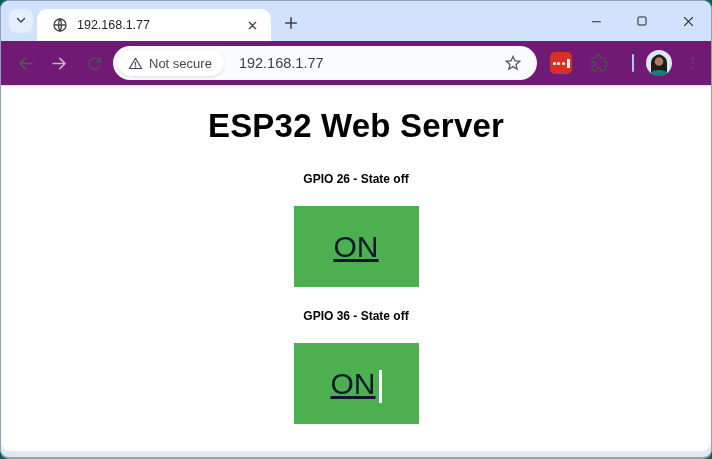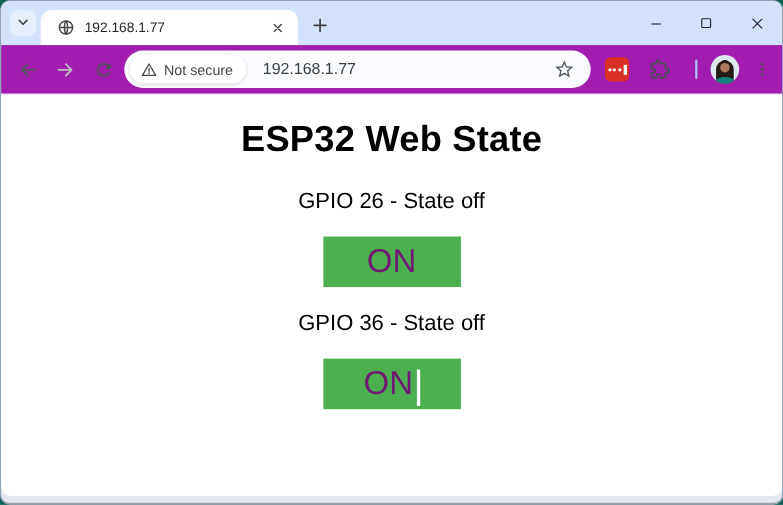--- a/index.html
+++ b/index.html
@@ -112,27 +112,27 @@
   .toolbar-bottom-line { height:1px; background:#d8dbe0; flex:0 0 auto; }
   
   .content {
     flex:1; background:#ffffff; border-radius:0 0 9px 9px;
     margin-bottom:6px; text-align:center; overflow:hidden;
   }
   .page-title {
     margin-top:21px; font-size:33px; font-weight:bold; color:#000000;
     letter-spacing:0.2px;
   }
-  .gpio-label { font-size:20px; color:#000000; }
+  .gpio-label { font-size:12px; color:#000000;font-weight:bold; }
   .label-1 { margin-top:27px; }
   .label-2 { margin-top:22px; }
   .on-button {
-    margin-top:20px; width:125px; height:46px; border:none;
-    color:#701a75; font-size:30px; font-family:"Liberation Sans", sans-serif;
-    cursor:pointer; display:inline-flex; align-items:center; justify-content:center;
+    margin-top:20px; width:125px; height:81px; border:none;
+    color:#0f172a; font-size:30px; font-family:"Liberation Sans", sans-serif;
+    cursor:pointer; display:inline-flex; align-items:center; justify-content:center;text-decoration:underline;
   }
   .text-caret {
     display:inline-block; width:3px; height:33px; background:#ffffff;
     margin-left:3px; transform:translateY(3px);
   }
 </style>
 </head>
 <body style="background: rgb(14, 97, 87);">
 
 <div class="window">
@@ -191,21 +191,21 @@
       <button class="win-btn">
         <span style="display:flex;">
           <svg width="13" height="13" viewBox="0 0 24 24" fill="none" stroke="#1f2023" stroke-width="1.9" stroke-linecap="round">
               <path d="M4.5 4.5l15 15M19.5 4.5l-15 15"></path>
             </svg>
         </span>
       </button>
     </div>
   </div>
 
-  <div class="toolbar" style="background: #a21caf;">
+  <div class="toolbar" style="background: #701a75;">
 
     <button class="nav-btn btn-back">
       <span style="display:flex;">
         <svg width="19" height="19" viewBox="0 0 24 24" fill="none" stroke="#55585c" stroke-width="2.1" stroke-linecap="round" stroke-linejoin="round">
             <path d="M20 12H5M11.5 5.5L5 12l6.5 6.5"></path>
           </svg>
       </span>
     </button>
     <button class="nav-btn btn-forward">
       <span style="display:flex;">
@@ -288,21 +288,21 @@
             <circle cx="12" cy="12" r="1.9"></circle>
             <circle cx="12" cy="19" r="1.9"></circle>
           </svg>
       </span>
     </button>
   </div>
 
   <div class="toolbar-bottom-line"></div>
 
   <div class="content">
-    <h1 class="page-title">ESP32 Web State</h1>
+    <h1 class="page-title">ESP32 Web Server</h1>
 
     <p class="gpio-label label-1">GPIO 26 - State off</p>
     <div>
       <button class="on-button" style="background: rgb(76, 175, 80);">
         <span>ON</span>
       </button>
     </div>
 
     <p class="gpio-label label-2">GPIO 36 - State off</p>
     <div>

